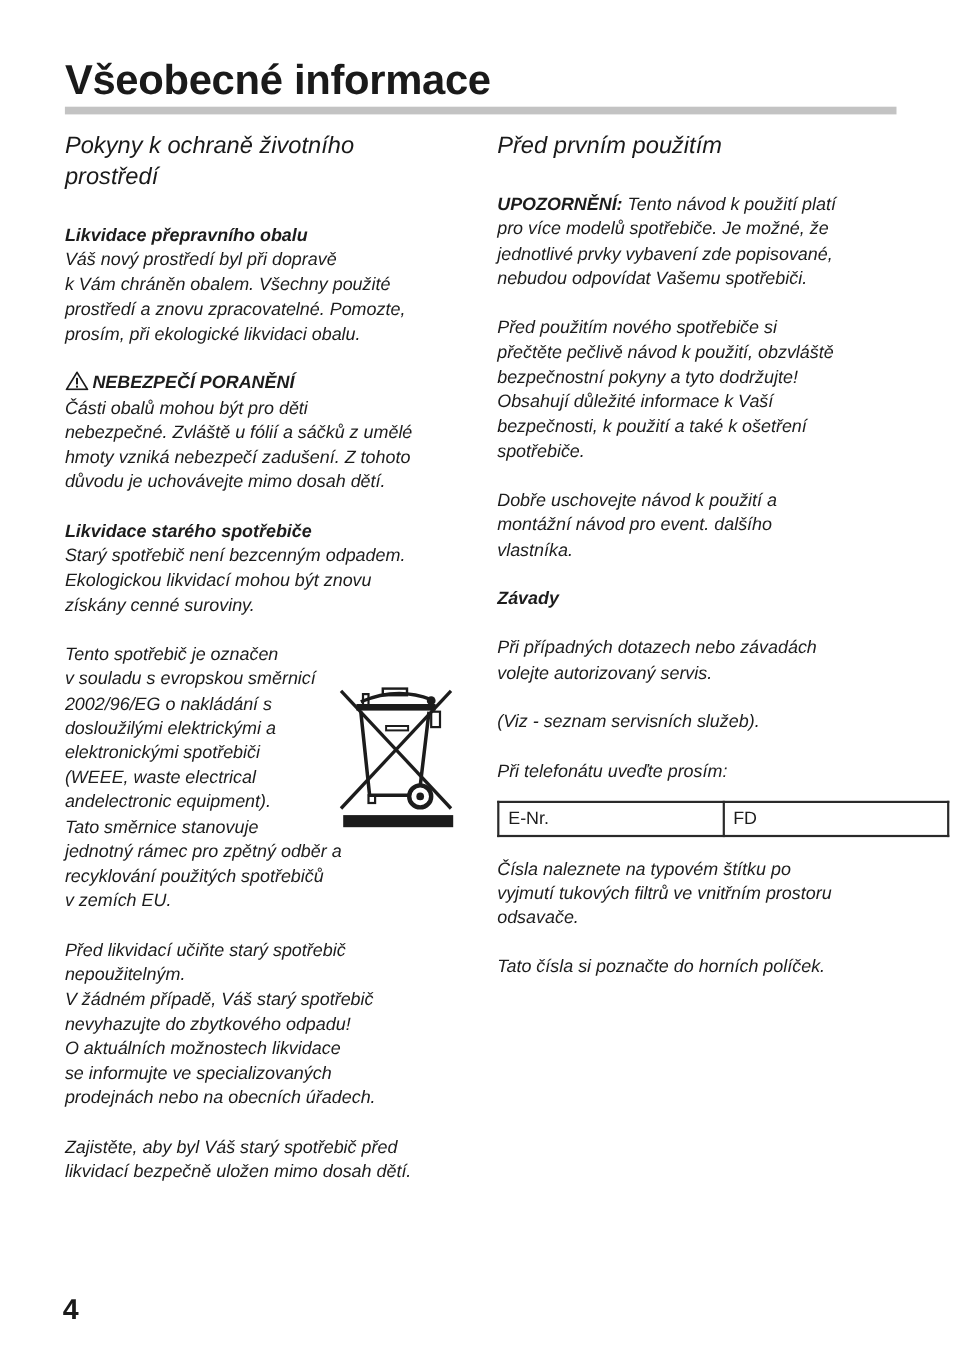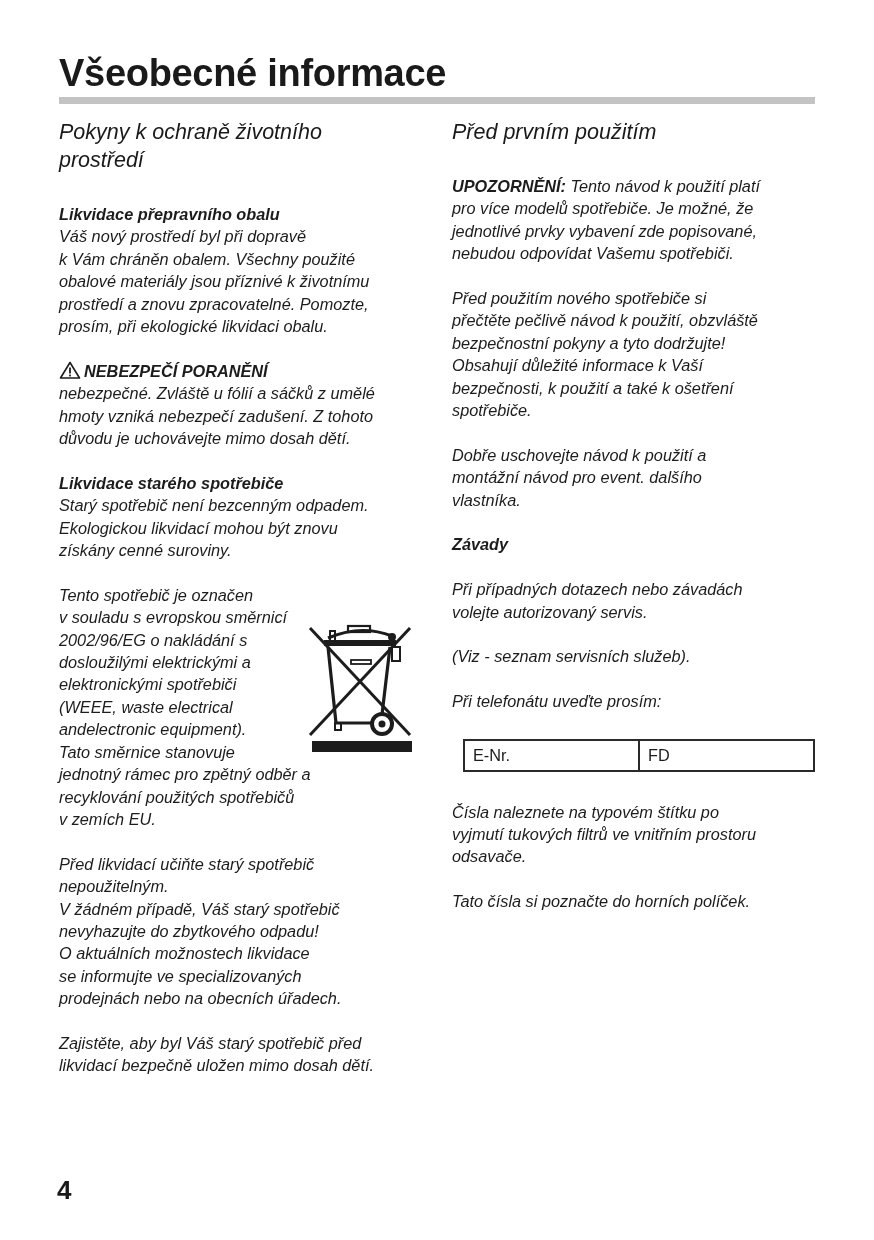--- a/index.html
+++ b/index.html
@@ -12,21 +12,21 @@
   .col { position:absolute; top:118px; width:370px; }
   .col-left { left:59px; }
   .col-right { left:452px; width:365px; }
   h2 { margin:0; font-weight:normal; font-size:21.5px; line-height:28px; color:#1a1a1a;font-style:italic; }
   .txt { font-size:16.3px; line-height:22.4px; margin:0;font-style:italic; }
   .bold { font-weight:bold; }
   .gap { height:22.4px; }
   .warn-icon { display:inline-block; width:22px; height:18px; vertical-align:-2px; margin-right:3px; }
   .weee-wrap { position:relative; }
   .weee-icon { position:absolute; left:247px; top:36px; width:110px; height:135px; }
-  table.id-table { border-collapse:collapse; width:352px; margin:11px; }
+  table.id-table { border-collapse:collapse; width:411px; margin:0; }
   table.id-table td { border:2px solid #2a2a2a; height:29px; padding:0 0 0 8px;
          font-size:16.3px; width:50%; }
   .page-number { position:absolute; left:57px; top:1175px; font-weight:bold; font-size:26px; color:#1a1a1a; }
 </style>
 </head>
 <body>
 
 <h1 class="page-title">Všeobecné informace</h1>
 <div class="title-rule"></div>
 
@@ -34,34 +34,34 @@
   <h2>
     <span>Pokyny k ochraně životního</span><br>
     <span>prostředí</span>
   </h2>
   <div style="height:29px"></div>
 
   <div>
     <p class="txt bold">Likvidace přepravního obalu</p>
     <p class="txt">Váš nový prostředí byl při dopravě</p>
     <p class="txt">k Vám chráněn obalem. Všechny použité</p>
-    <p class="txt">obalové materiály jsou příznivé k životnímu</p>
     <p class="txt">prostředí a znovu zpracovatelné. Pomozte,</p>
     <p class="txt">prosím, při ekologické likvidaci obalu.</p>
   </div>
   <div class="gap"></div>
 
   <div>
     <p class="txt bold">
       <svg class="warn-icon" viewBox="0 0 22 18">
         <path d="M11 1.5 L20.5 17 L1.5 17 Z" fill="none" stroke="#1c1c1c" stroke-width="1.6" stroke-linejoin="round"></path>
         <rect x="10.1" y="6.5" width="1.8" height="6" fill="#1c1c1c"></rect>
         <rect x="10.1" y="13.6" width="1.8" height="1.8" fill="#1c1c1c"></rect>
       </svg><span>NEBEZPEČÍ PORANĚNÍ</span>
     </p>
+    <p class="txt">Části obalů mohou být pro děti</p>
     <p class="txt">nebezpečné. Zvláště u fólií a sáčků z umělé</p>
     <p class="txt">hmoty vzniká nebezpečí zadušení. Z tohoto</p>
     <p class="txt">důvodu je uchovávejte mimo dosah dětí.</p>
   </div>
   <div class="gap"></div>
 
   <div>
     <p class="txt bold">Likvidace starého spotřebiče</p>
     <p class="txt">Starý spotřebič není bezcenným odpadem.</p>
     <p class="txt">Ekologickou likvidací mohou být znovu</p>

